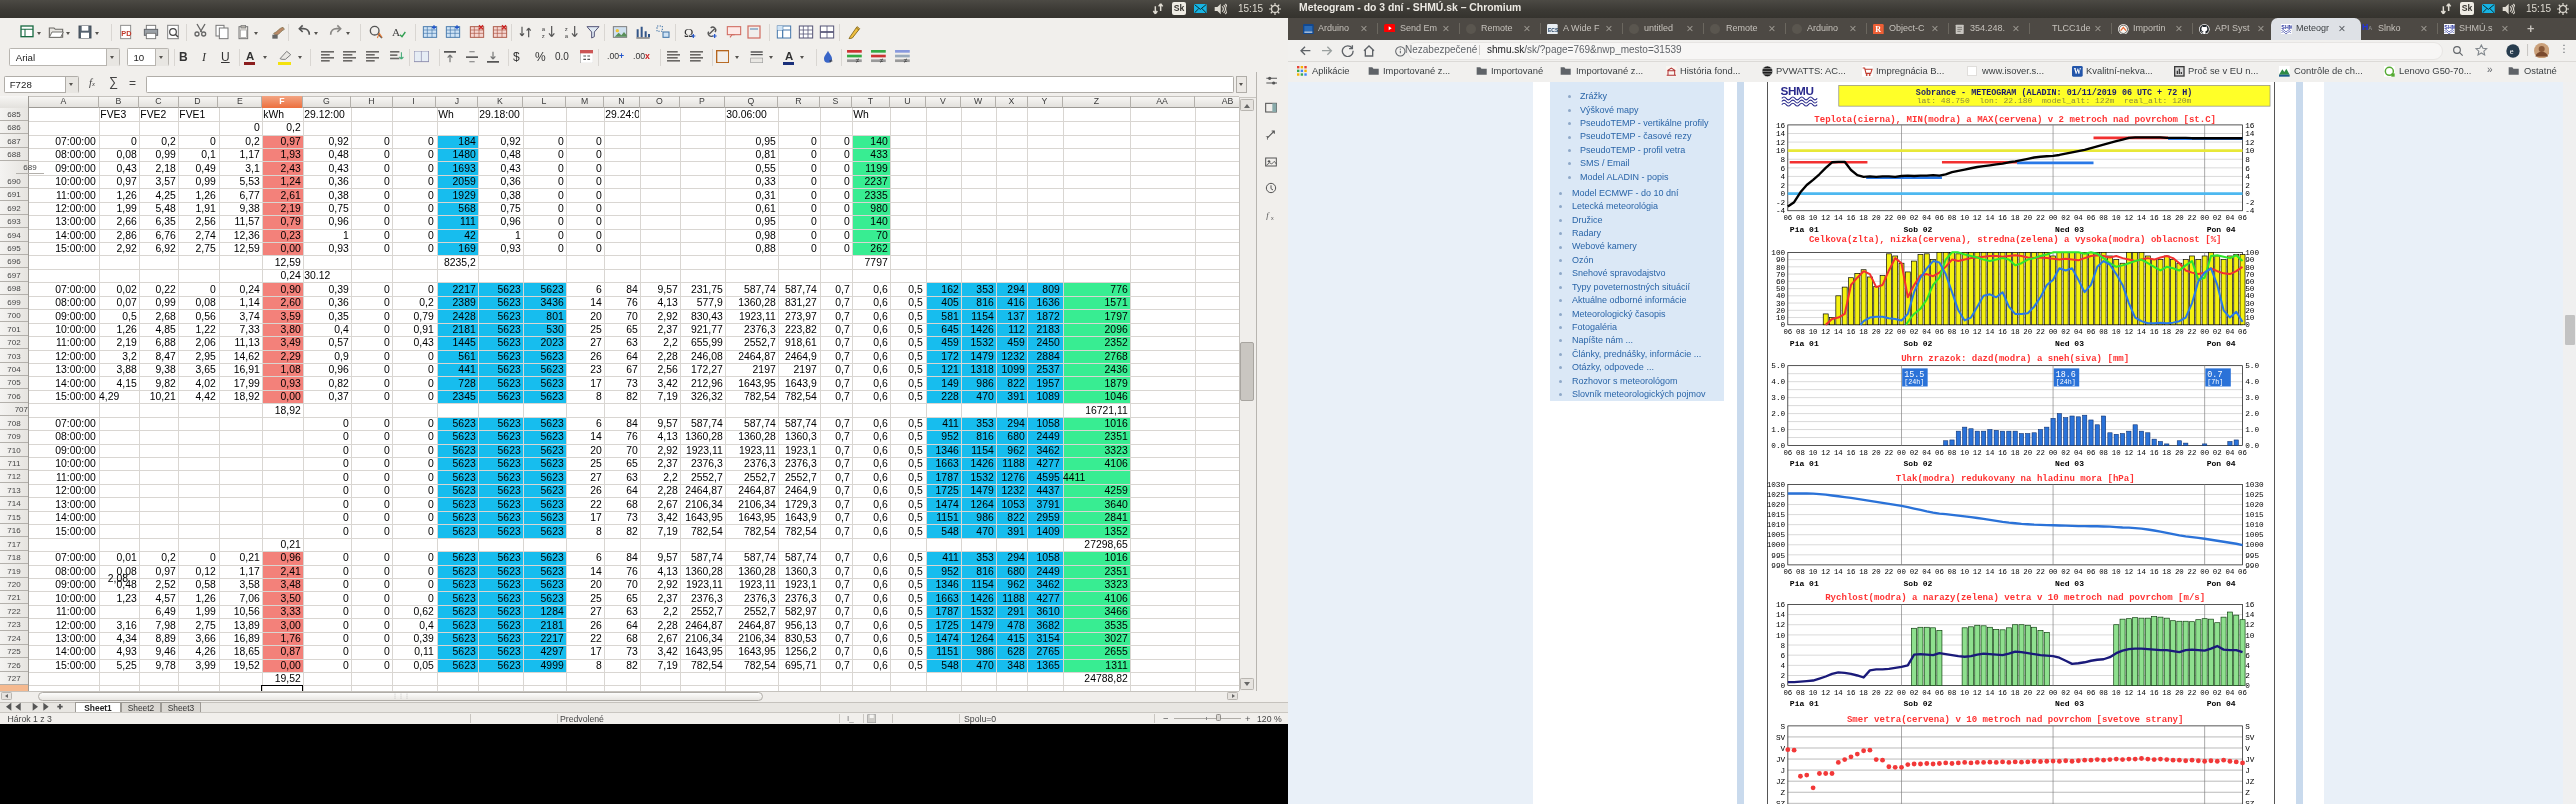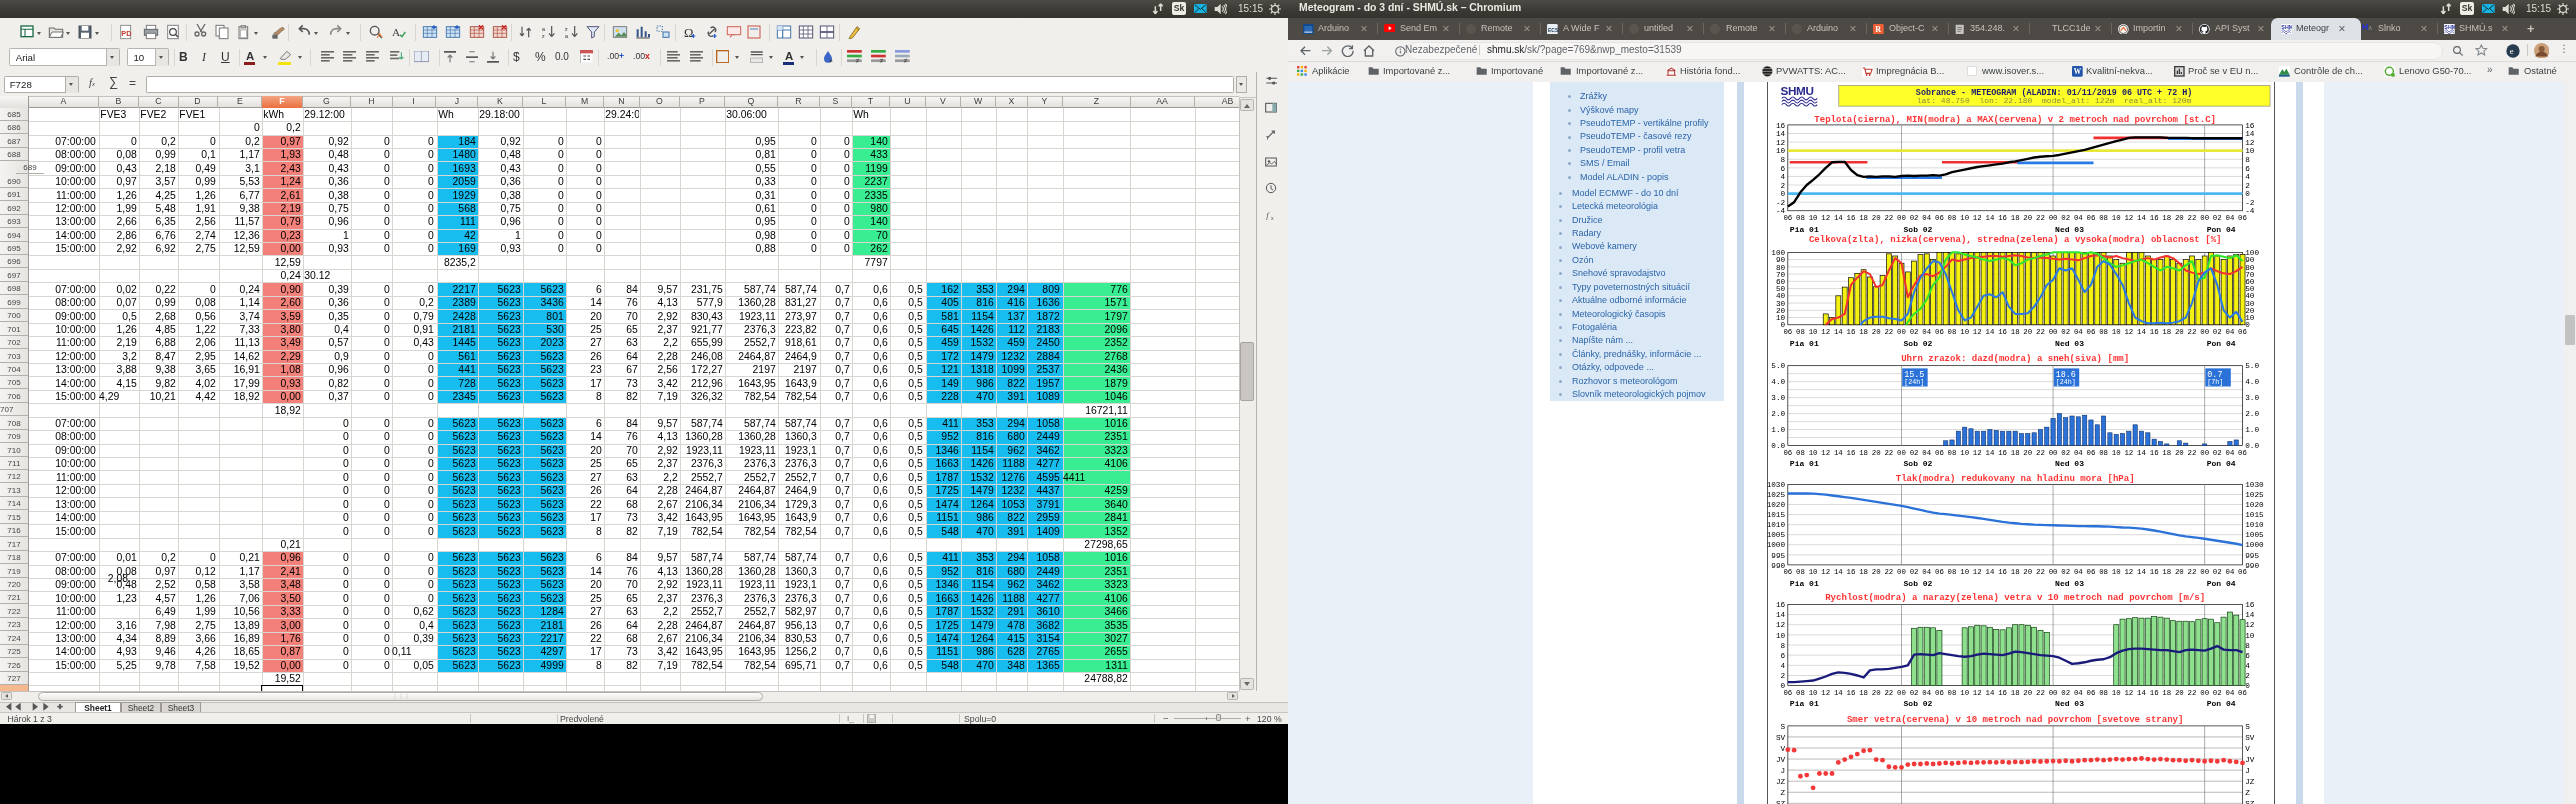--- a/index.html
+++ b/index.html
@@ -394,21 +394,21 @@
 <div class="abs" style="left:0;top:269px;width:28px;height:13.4px;border-bottom:0.7px solid #b3b0ab;font-size:8px;color:#454545;text-align:center;line-height:13.4px">697</div>
 <div class="abs" style="left:0;top:282px;width:28px;height:13.4px;border-bottom:0.7px solid #b3b0ab;font-size:8px;color:#454545;text-align:center;line-height:13.4px">698</div>
 <div class="abs" style="left:0;top:296px;width:28px;height:13.4px;border-bottom:0.7px solid #b3b0ab;font-size:8px;color:#454545;text-align:center;line-height:13.4px">699</div>
 <div class="abs" style="left:0;top:309px;width:28px;height:13.4px;border-bottom:0.7px solid #b3b0ab;font-size:8px;color:#454545;text-align:center;line-height:13.4px">700</div>
 <div class="abs" style="left:0;top:323px;width:28px;height:13.4px;border-bottom:0.7px solid #b3b0ab;font-size:8px;color:#454545;text-align:center;line-height:13.4px">701</div>
 <div class="abs" style="left:0;top:336px;width:28px;height:13.4px;border-bottom:0.7px solid #b3b0ab;font-size:8px;color:#454545;text-align:center;line-height:13.4px">702</div>
 <div class="abs" style="left:0;top:350px;width:28px;height:13.4px;border-bottom:0.7px solid #b3b0ab;font-size:8px;color:#454545;text-align:center;line-height:13.4px">703</div>
 <div class="abs" style="left:0;top:363px;width:28px;height:13.4px;border-bottom:0.7px solid #b3b0ab;font-size:8px;color:#454545;text-align:center;line-height:13.4px">704</div>
 <div class="abs" style="left:0;top:376px;width:28px;height:13.4px;border-bottom:0.7px solid #b3b0ab;font-size:8px;color:#454545;text-align:center;line-height:13.4px">705</div>
 <div class="abs" style="left:0;top:390px;width:28px;height:13.4px;border-bottom:0.7px solid #b3b0ab;font-size:8px;color:#454545;text-align:center;line-height:13.4px">706</div>
-<div class="abs" style="left:0;top:403px;width:28px;height:13.4px;border-bottom:0.7px solid #b3b0ab;font-size:8px;color:#454545;text-align:left;line-height:13.4px">707</div>
+<div class="abs" style="left:0;top:403px;width:28px;height:13.4px;border-bottom:0.7px solid #b3b0ab;font-size:8px;color:#454545;text-align:right;line-height:13.4px">707</div>
 <div class="abs" style="left:0;top:417px;width:28px;height:13.4px;border-bottom:0.7px solid #b3b0ab;font-size:8px;color:#454545;text-align:center;line-height:13.4px">708</div>
 <div class="abs" style="left:0;top:430px;width:28px;height:13.4px;border-bottom:0.7px solid #b3b0ab;font-size:8px;color:#454545;text-align:center;line-height:13.4px">709</div>
 <div class="abs" style="left:0;top:444px;width:28px;height:13.4px;border-bottom:0.7px solid #b3b0ab;font-size:8px;color:#454545;text-align:center;line-height:13.4px">710</div>
 <div class="abs" style="left:0;top:457px;width:28px;height:13.4px;border-bottom:0.7px solid #b3b0ab;font-size:8px;color:#454545;text-align:center;line-height:13.4px">711</div>
 <div class="abs" style="left:0;top:470px;width:28px;height:13.4px;border-bottom:0.7px solid #b3b0ab;font-size:8px;color:#454545;text-align:center;line-height:13.4px">712</div>
 <div class="abs" style="left:0;top:484px;width:28px;height:13.4px;border-bottom:0.7px solid #b3b0ab;font-size:8px;color:#454545;text-align:center;line-height:13.4px">713</div>
 <div class="abs" style="left:0;top:497px;width:28px;height:13.4px;border-bottom:0.7px solid #b3b0ab;font-size:8px;color:#454545;text-align:center;line-height:13.4px">714</div>
 <div class="abs" style="left:0;top:511px;width:28px;height:13.4px;border-bottom:0.7px solid #b3b0ab;font-size:8px;color:#454545;text-align:center;line-height:13.4px">715</div>
 <div class="abs" style="left:0;top:524px;width:28px;height:13.4px;border-bottom:0.7px solid #b3b0ab;font-size:8px;color:#454545;text-align:center;line-height:13.4px">716</div>
 <div class="abs" style="left:0;top:538px;width:28px;height:13.4px;border-bottom:0.7px solid #b3b0ab;font-size:8px;color:#454545;text-align:center;line-height:13.4px">717</div>
@@ -1289,42 +1289,42 @@
 <div class="cell" style="left:1027px;top:632px;width:34px;height:13.4px;padding-right:1.3px;text-align:right">3154</div>
 <div class="cell" style="left:1063px;top:632px;width:66px;height:13.4px;padding-right:1.3px;text-align:right">3027</div>
 <div class="cell" style="left:29px;top:645px;width:68px;height:13.4px;padding-right:1.3px;text-align:right">14:00:00</div>
 <div class="cell" style="left:99px;top:645px;width:39px;height:13.4px;padding-right:1.3px;text-align:right">4,93</div>
 <div class="cell" style="left:139px;top:645px;width:38px;height:13.4px;padding-right:1.3px;text-align:right">9,46</div>
 <div class="cell" style="left:178px;top:645px;width:39px;height:13.4px;padding-right:1.3px;text-align:right">4,26</div>
 <div class="cell" style="left:219px;top:645px;width:42px;height:13.4px;padding-right:1.3px;text-align:right">18,65</div>
 <div class="cell" style="left:262px;top:645px;width:40px;height:13.4px;padding-right:1.3px;text-align:right">0,87</div>
 <div class="cell" style="left:303px;top:645px;width:47px;height:13.4px;padding-right:1.3px;text-align:right">0</div>
 <div class="cell" style="left:351px;top:645px;width:40px;height:13.4px;padding-right:1.3px;text-align:right">0</div>
-<div class="cell" style="left:392px;top:645px;width:43px;height:18px;padding-right:1.3px;">0,11</div>
+<div class="cell" style="left:392px;top:645px;width:43px;height:18px;padding-right:1.3px;text-align:right">0,11</div>
 <div class="cell" style="left:437px;top:645px;width:40px;height:13.4px;padding-right:1.3px;text-align:right">5623</div>
 <div class="cell" style="left:478px;top:645px;width:44px;height:13.4px;padding-right:1.3px;text-align:right">5623</div>
 <div class="cell" style="left:523px;top:645px;width:42px;height:13.4px;padding-right:1.3px;text-align:right">4297</div>
 <div class="cell" style="left:566px;top:645px;width:37px;height:13.4px;padding-right:1.3px;text-align:right">17</div>
 <div class="cell" style="left:604px;top:645px;width:35px;height:13.4px;padding-right:1.3px;text-align:right">73</div>
 <div class="cell" style="left:640px;top:645px;width:39px;height:13.4px;padding-right:1.3px;text-align:right">3,42</div>
 <div class="cell" style="left:680px;top:645px;width:44px;height:13.4px;padding-right:1.3px;text-align:right">1643,95</div>
 <div class="cell" style="left:725px;top:645px;width:52px;height:13.4px;padding-right:1.3px;text-align:right">1643,95</div>
 <div class="cell" style="left:778px;top:645px;width:40px;height:13.4px;padding-right:1.3px;text-align:right">1256,2</div>
 <div class="cell" style="left:820px;top:645px;width:31px;height:13.4px;padding-right:1.3px;text-align:right">0,7</div>
 <div class="cell" style="left:852px;top:645px;width:37px;height:13.4px;padding-right:1.3px;text-align:right">0,6</div>
 <div class="cell" style="left:890px;top:645px;width:34px;height:13.4px;padding-right:1.3px;text-align:right">0,5</div>
 <div class="cell" style="left:926px;top:645px;width:34px;height:13.4px;padding-right:1.3px;text-align:right">1151</div>
 <div class="cell" style="left:961px;top:645px;width:34px;height:13.4px;padding-right:1.3px;text-align:right">986</div>
 <div class="cell" style="left:996px;top:645px;width:30px;height:13.4px;padding-right:1.3px;text-align:right">628</div>
 <div class="cell" style="left:1027px;top:645px;width:34px;height:13.4px;padding-right:1.3px;text-align:right">2765</div>
 <div class="cell" style="left:1063px;top:645px;width:66px;height:13.4px;padding-right:1.3px;text-align:right">2655</div>
 <div class="cell" style="left:29px;top:659px;width:68px;height:13.4px;padding-right:1.3px;text-align:right">15:00:00</div>
 <div class="cell" style="left:99px;top:659px;width:39px;height:13.4px;padding-right:1.3px;text-align:right">5,25</div>
 <div class="cell" style="left:139px;top:659px;width:38px;height:13.4px;padding-right:1.3px;text-align:right">9,78</div>
-<div class="cell" style="left:178px;top:659px;width:39px;height:13.4px;padding-right:1.3px;text-align:right">7,58</div>
+<div class="cell" style="left:178px;top:659px;width:39px;height:13.4px;padding-right:1.3px;text-align:right">3,99</div>
 <div class="cell" style="left:219px;top:659px;width:42px;height:13.4px;padding-right:1.3px;text-align:right">19,52</div>
 <div class="cell" style="left:262px;top:659px;width:40px;height:13.4px;padding-right:1.3px;text-align:right">0,00</div>
 <div class="cell" style="left:303px;top:659px;width:47px;height:13.4px;padding-right:1.3px;text-align:right">0</div>
 <div class="cell" style="left:351px;top:659px;width:40px;height:13.4px;padding-right:1.3px;text-align:right">0</div>
 <div class="cell" style="left:392px;top:659px;width:43px;height:13.4px;padding-right:1.3px;text-align:right">0,05</div>
 <div class="cell" style="left:437px;top:659px;width:40px;height:13.4px;padding-right:1.3px;text-align:right">5623</div>
 <div class="cell" style="left:478px;top:659px;width:44px;height:13.4px;padding-right:1.3px;text-align:right">5623</div>
 <div class="cell" style="left:523px;top:659px;width:42px;height:13.4px;padding-right:1.3px;text-align:right">4999</div>
 <div class="cell" style="left:566px;top:659px;width:37px;height:13.4px;padding-right:1.3px;text-align:right">8</div>
 <div class="cell" style="left:604px;top:659px;width:35px;height:13.4px;padding-right:1.3px;text-align:right">82</div>

